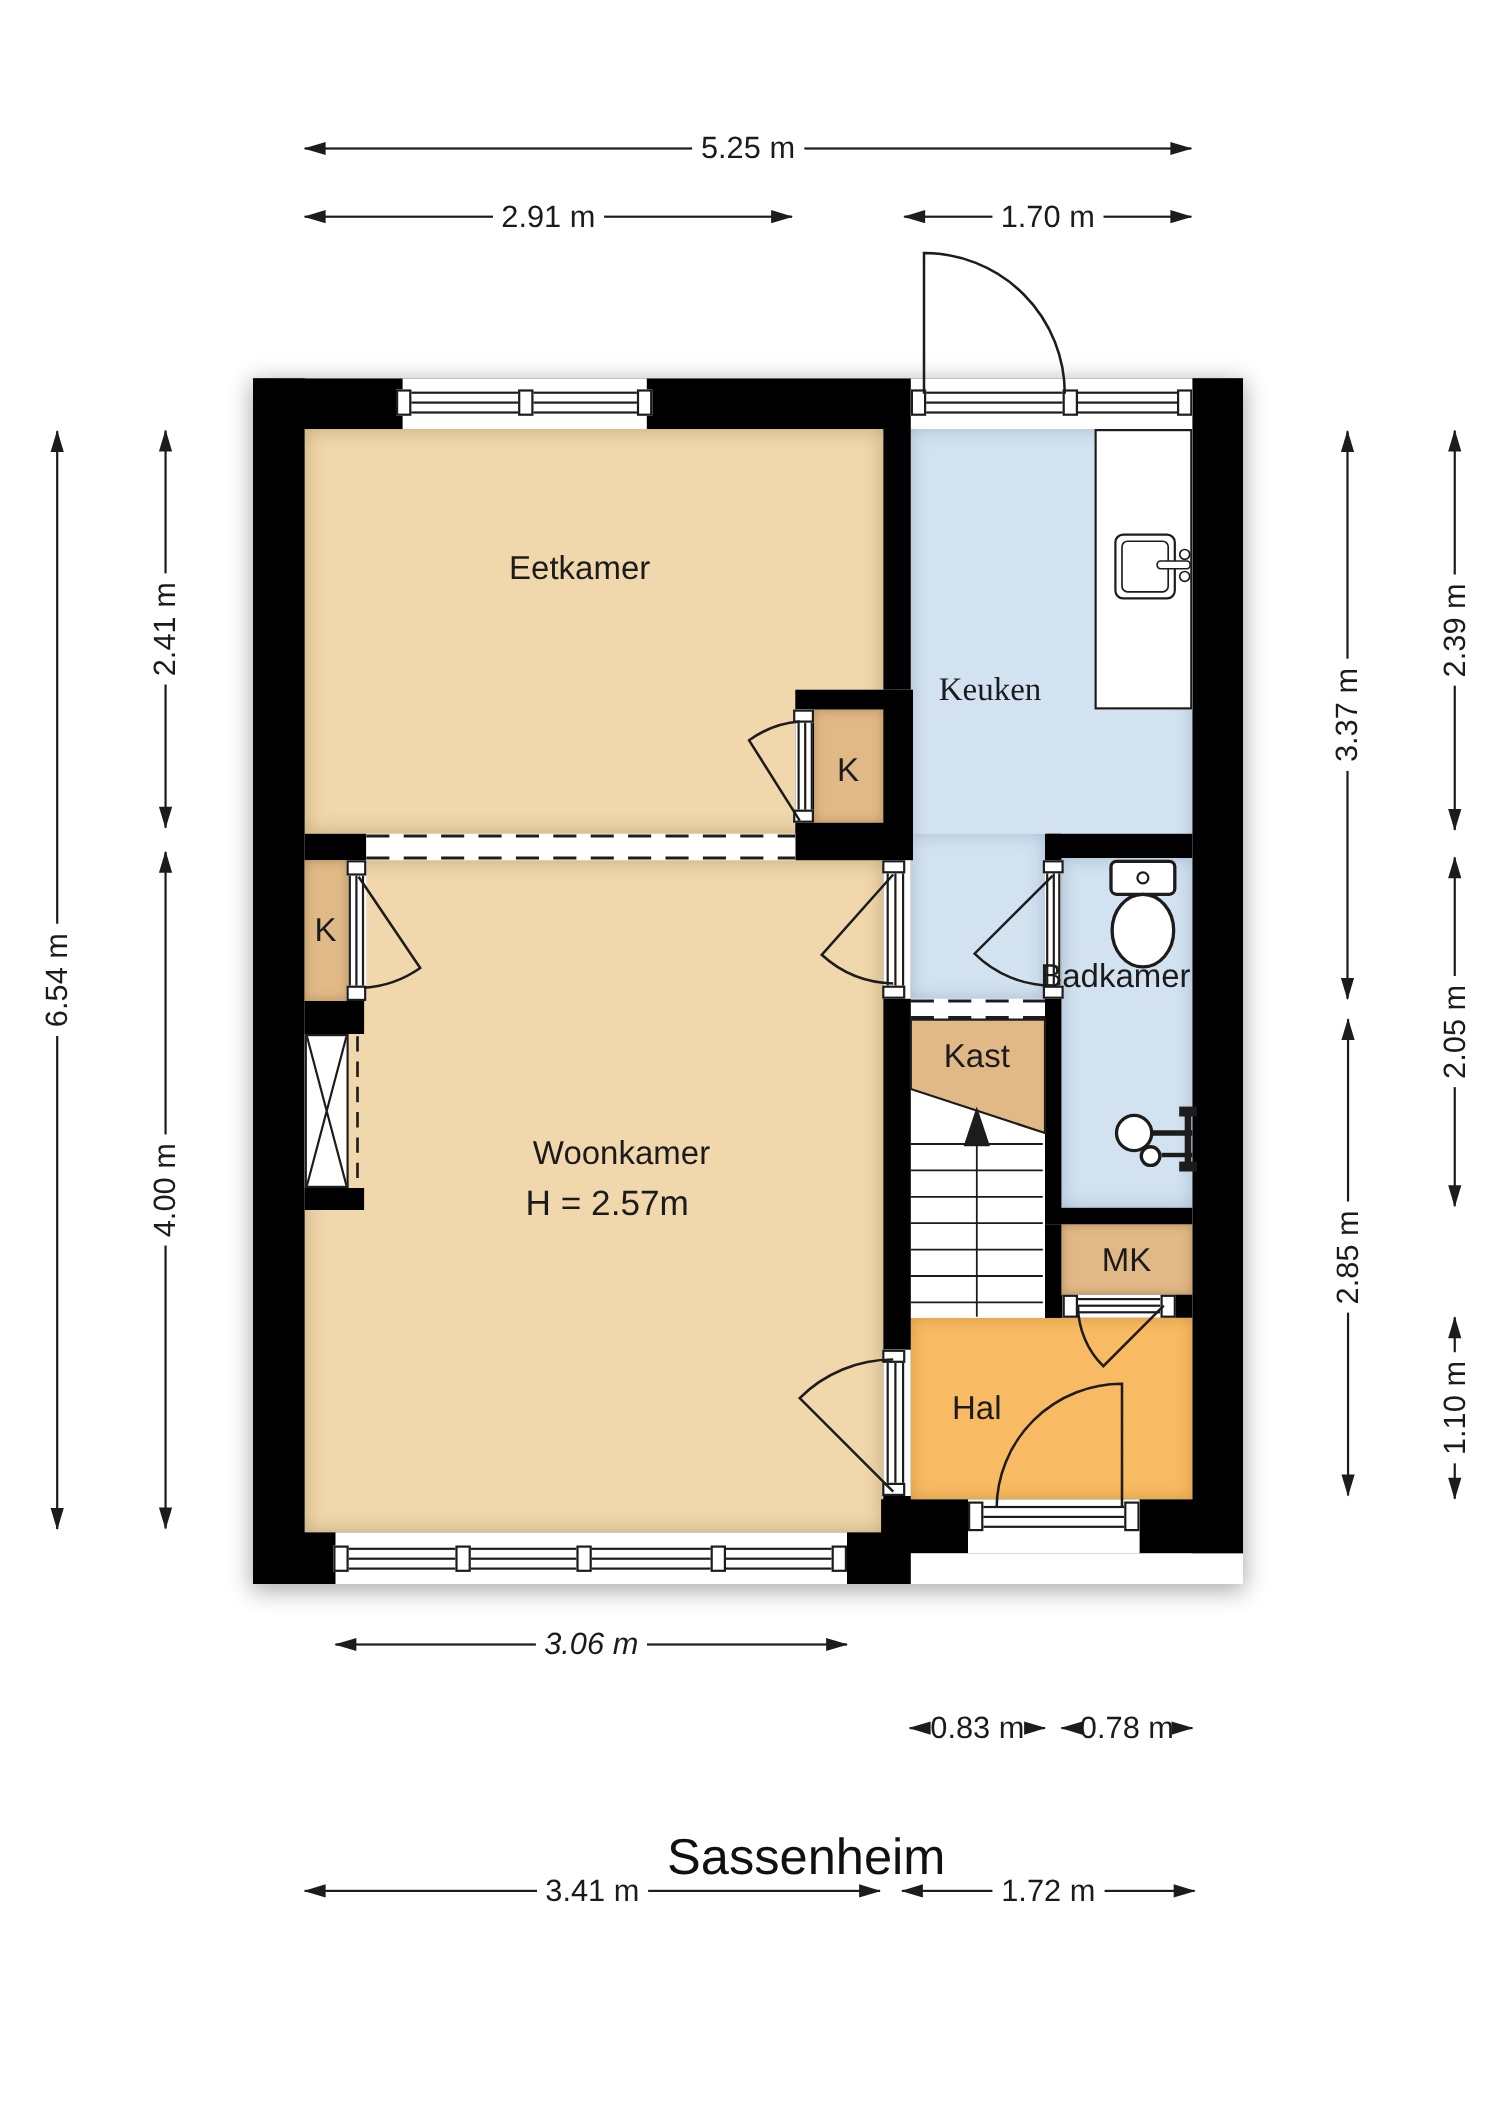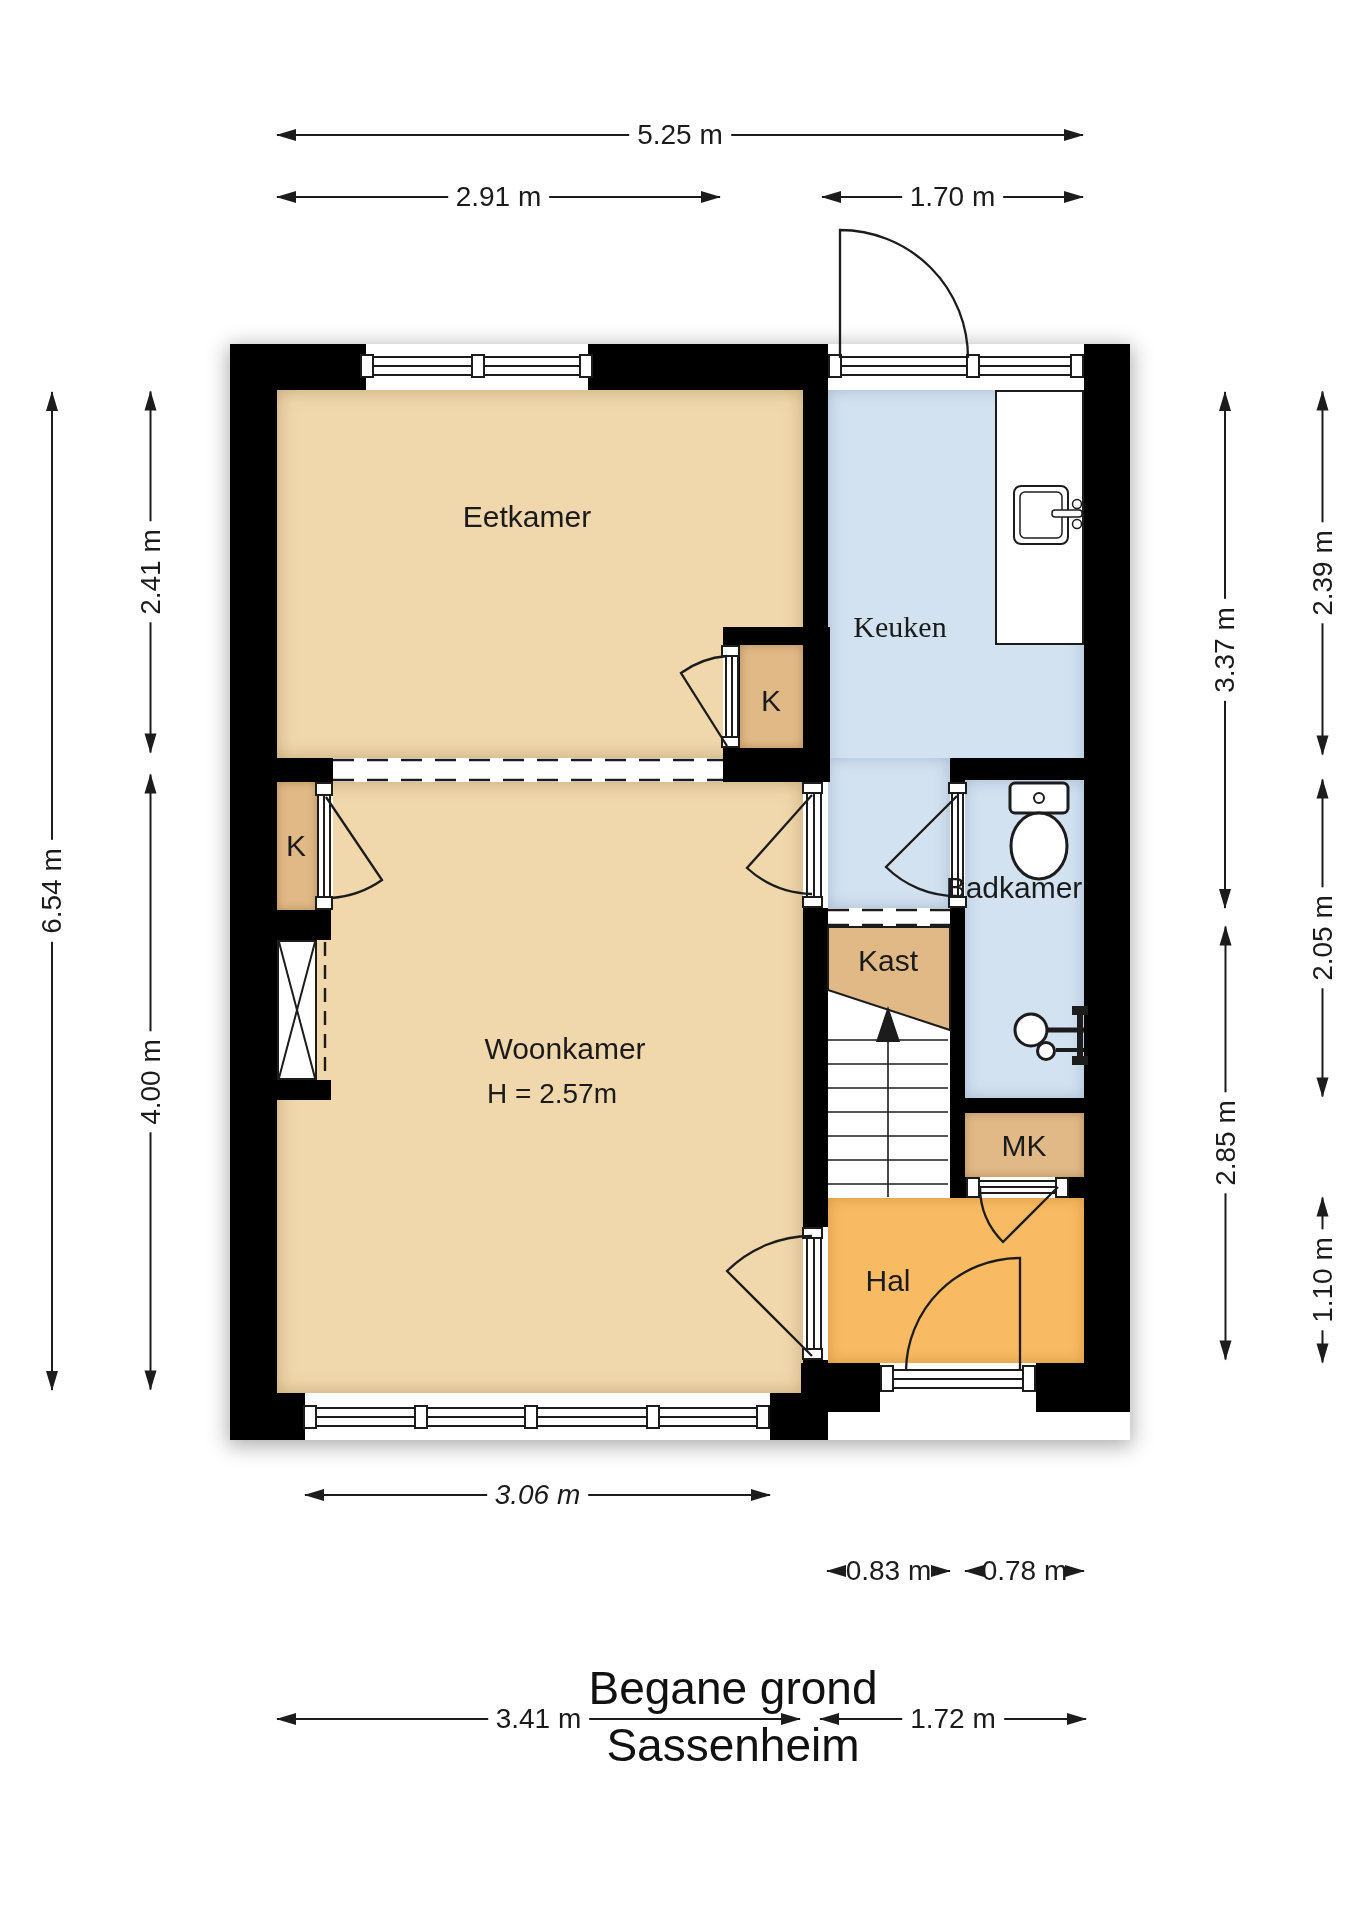--- a/index.html
+++ b/index.html
@@ -12,21 +12,21 @@
   .blue{background:#d3e2f0;box-shadow:inset 0 0 16px rgba(60,95,140,.30);}
   .orange{background:#f8ba62;box-shadow:inset 0 0 14px rgba(160,100,15,.40);}
   .whitebox{position:absolute;background:#fff;}
   .outline{border:2px solid #1c1c1c;box-sizing:border-box;}
   .glz-h{position:absolute;background-image:linear-gradient(#1c1c1c,#1c1c1c),linear-gradient(#1c1c1c,#1c1c1c),linear-gradient(#1c1c1c,#1c1c1c);
          background-size:100% 2px;background-position:0 0,0 50%,0 100%;background-repeat:no-repeat;}
   .glz-v{position:absolute;background-image:linear-gradient(#1c1c1c,#1c1c1c),linear-gradient(#1c1c1c,#1c1c1c),linear-gradient(#1c1c1c,#1c1c1c);
          background-size:2px 100%;background-position:0 0,50% 0,100% 0;background-repeat:no-repeat;}
   .jamb{position:absolute;background:#fff;border:2px solid #1c1c1c;box-sizing:border-box;}
   .lab{position:absolute;transform:translate(-50%,-50%);font-size:30px;white-space:nowrap;color:#1b1b1b;}
-  .lab-sm{font-size:28px;}
+  .lab-sm{font-size:32px;}
   .dim{position:absolute;height:0;border-top:2px solid #1c1c1c;}
   .dim i{position:absolute;width:0;height:0;top:-7px;border-top:6px solid transparent;border-bottom:6px solid transparent;z-index:3;}
   .dim .ah-l{left:-1px;border-right:20px solid #1c1c1c;}
   .dim .ah-r{right:-1px;border-left:20px solid #1c1c1c;}
   .dim span{position:absolute;left:50%;top:-1px;transform:translate(-50%,-50%);background:#fff;
             padding:0 8px;font-size:28px;white-space:nowrap;z-index:2;color:#1b1b1b;}
   .dim-v{transform:rotate(-90deg);}
   .shadowbox{position:absolute;box-shadow:0 4px 20px 2px rgba(0,0,0,.33);}
   .title{position:absolute;left:383px;top:1660px;width:700px;text-align:center;font-size:46px;line-height:57px;color:#111;}
   svg{position:absolute;left:0;top:0;pointer-events:none;}
@@ -275,17 +275,16 @@
       <i class="ah-r"></i>
       <span>3.41 m</span>
   </div>
   <div class="dim" style="left:820px;top:1718px;width:266px;text-align:right;">
     <i class="ah-l"></i>
       <i class="ah-r"></i>
       <span>1.72 m</span>
   </div>
 
   <div class="title">
-    <div>Begane grond</div>
     <div>Sassenheim</div>
   </div>
 
 </div>
 
 </body></html>

